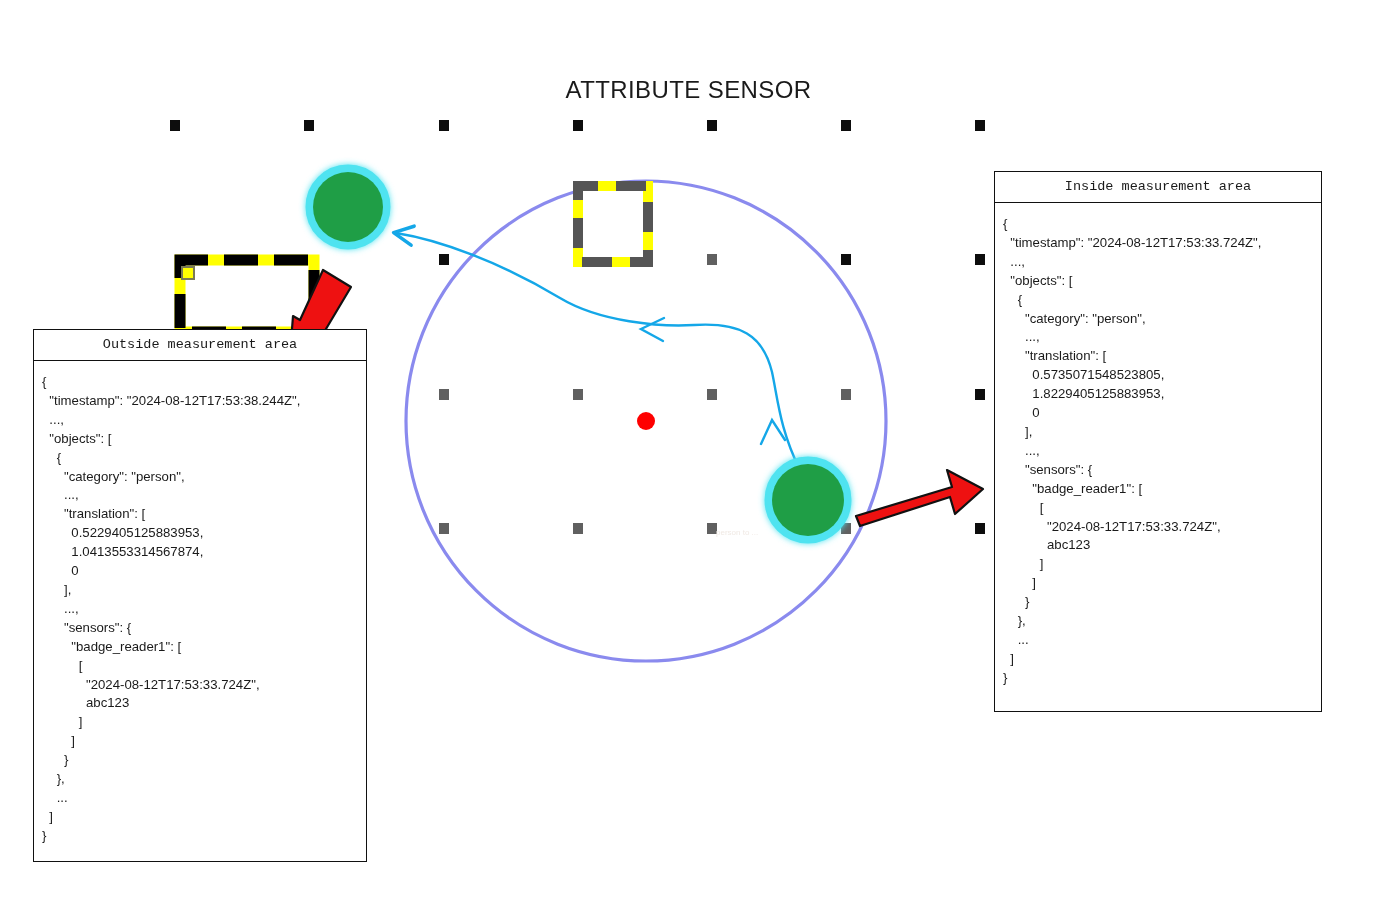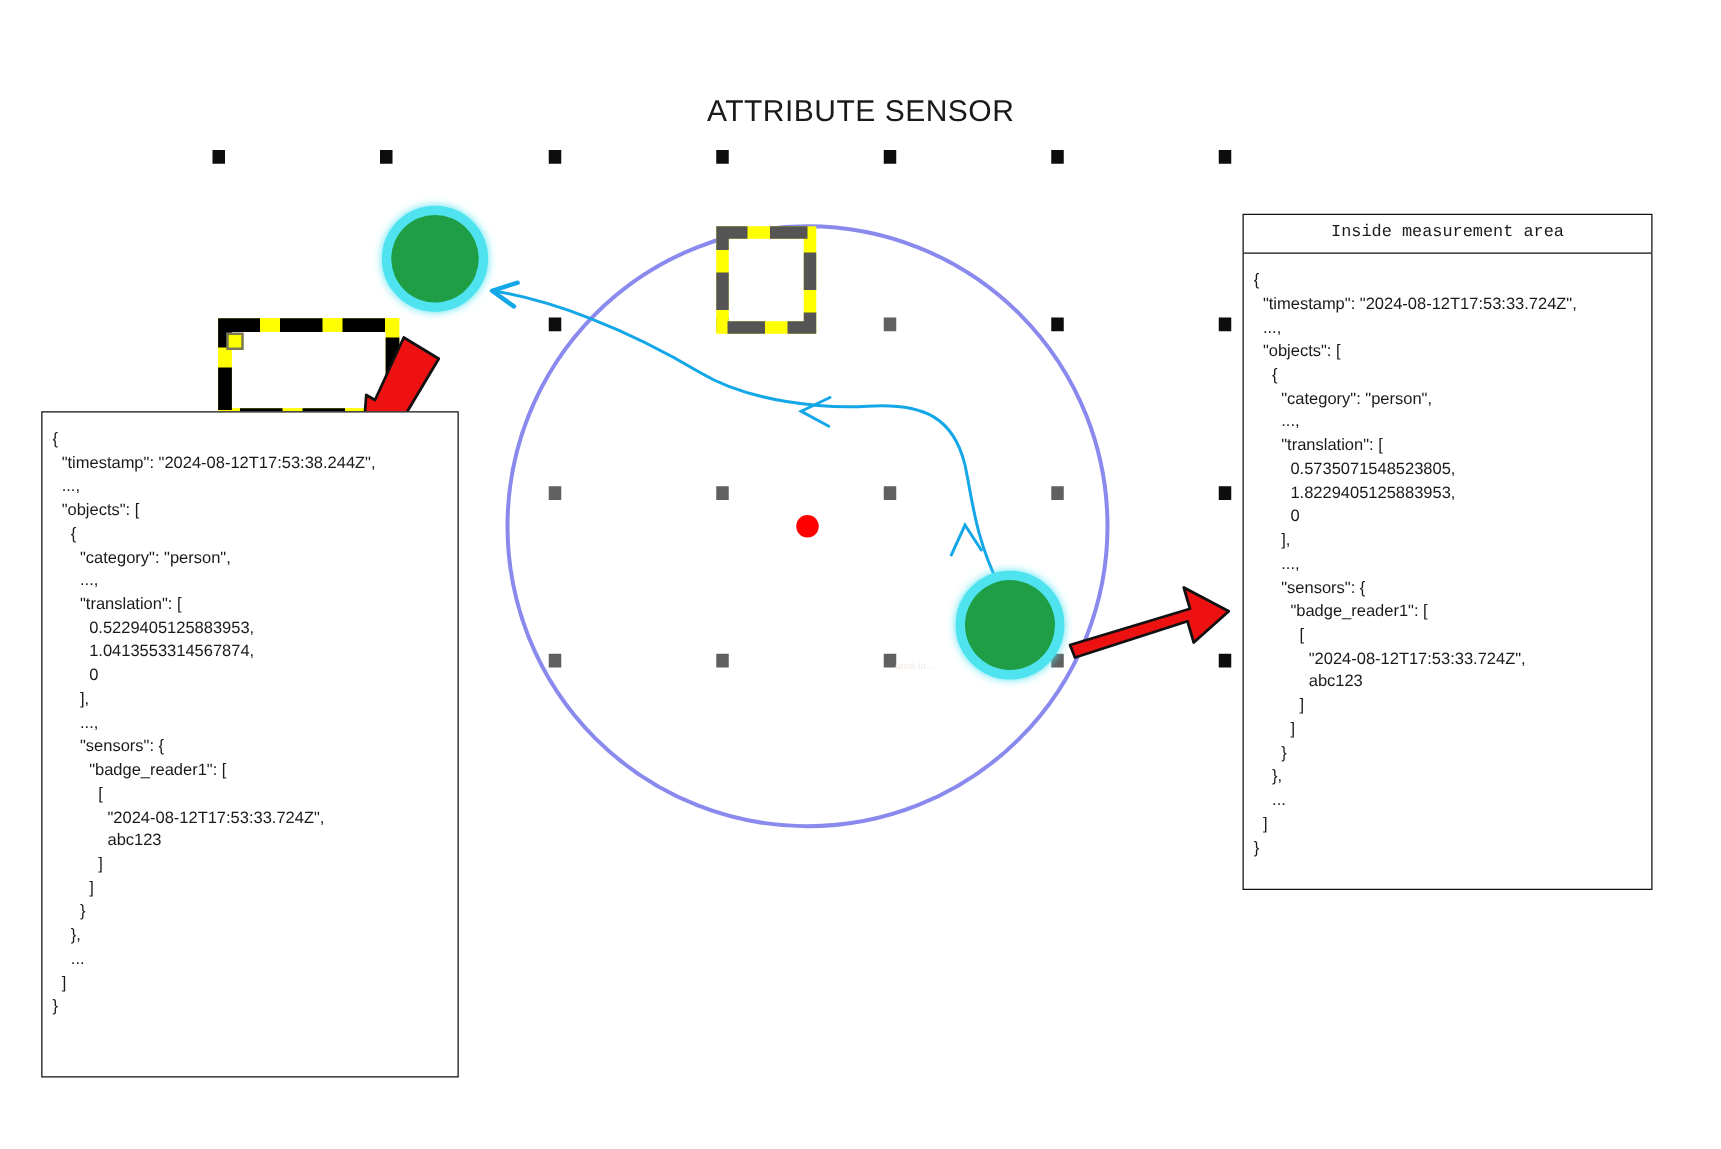--- a/index.html
+++ b/index.html
@@ -176,23 +176,24 @@
       <circle cx="348" cy="207" r="35" fill="#1f9e46"></circle>
     </g>
     <g>
       <circle cx="808" cy="500" r="39" fill="none" stroke="#4fe3f0" stroke-width="9" filter="url(#glow-cyan)"></circle>
       <circle cx="808" cy="500" r="36" fill="#1f9e46"></circle>
     </g>
 
     <circle cx="646" cy="421" r="9" fill="#fe0000"></circle>
   </svg>
 
-  <div id="ghost-text">area to ...</div>
+  <div id="ghost-text">person to ...</div>
 
   <div class="panel" id="panel-outside">
+    <div class="panel-header">Outside measurement area</div>
     <div class="panel-body">{
   "timestamp": "2024-08-12T17:53:38.244Z",
   ...,
   "objects": [
     {
       "category": "person",
       ...,
       "translation": [
         0.5229405125883953,
         1.0413553314567874,

